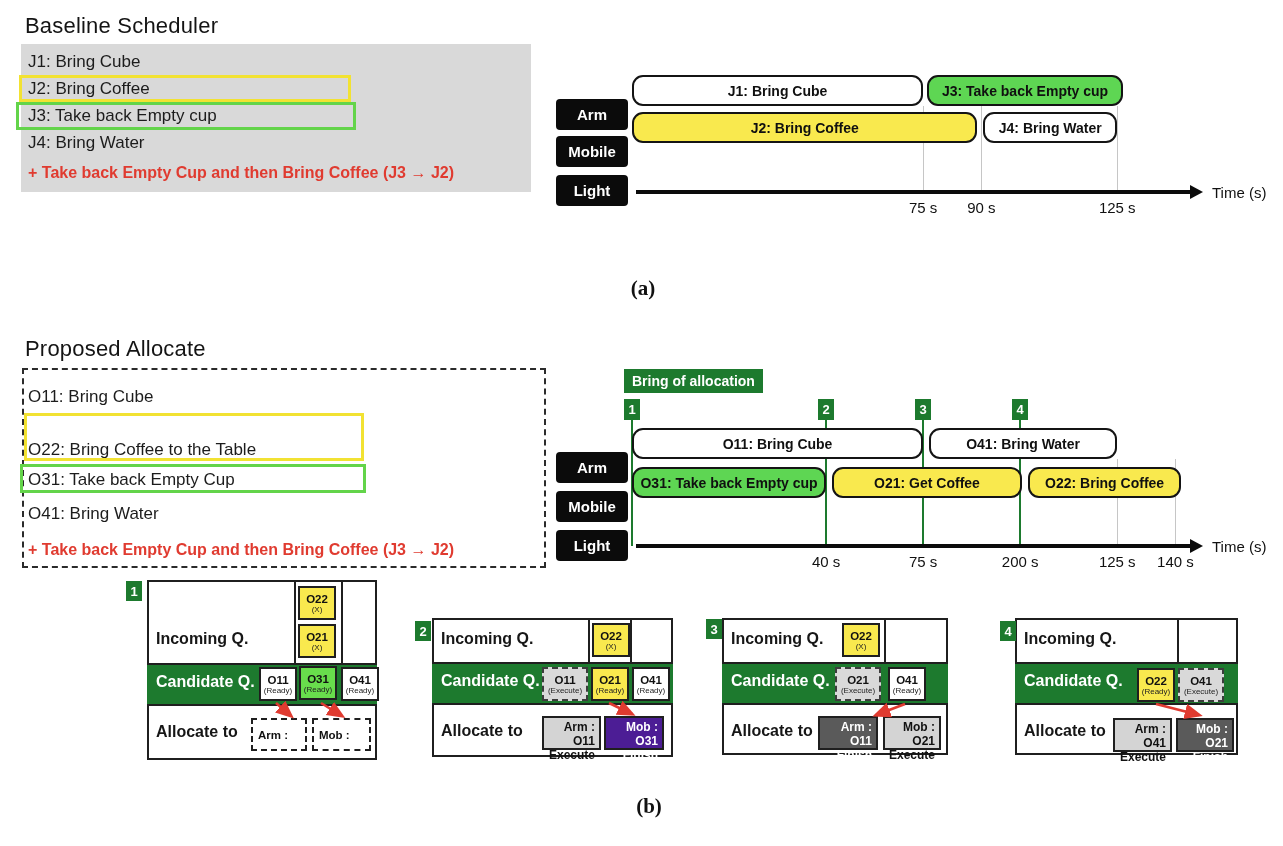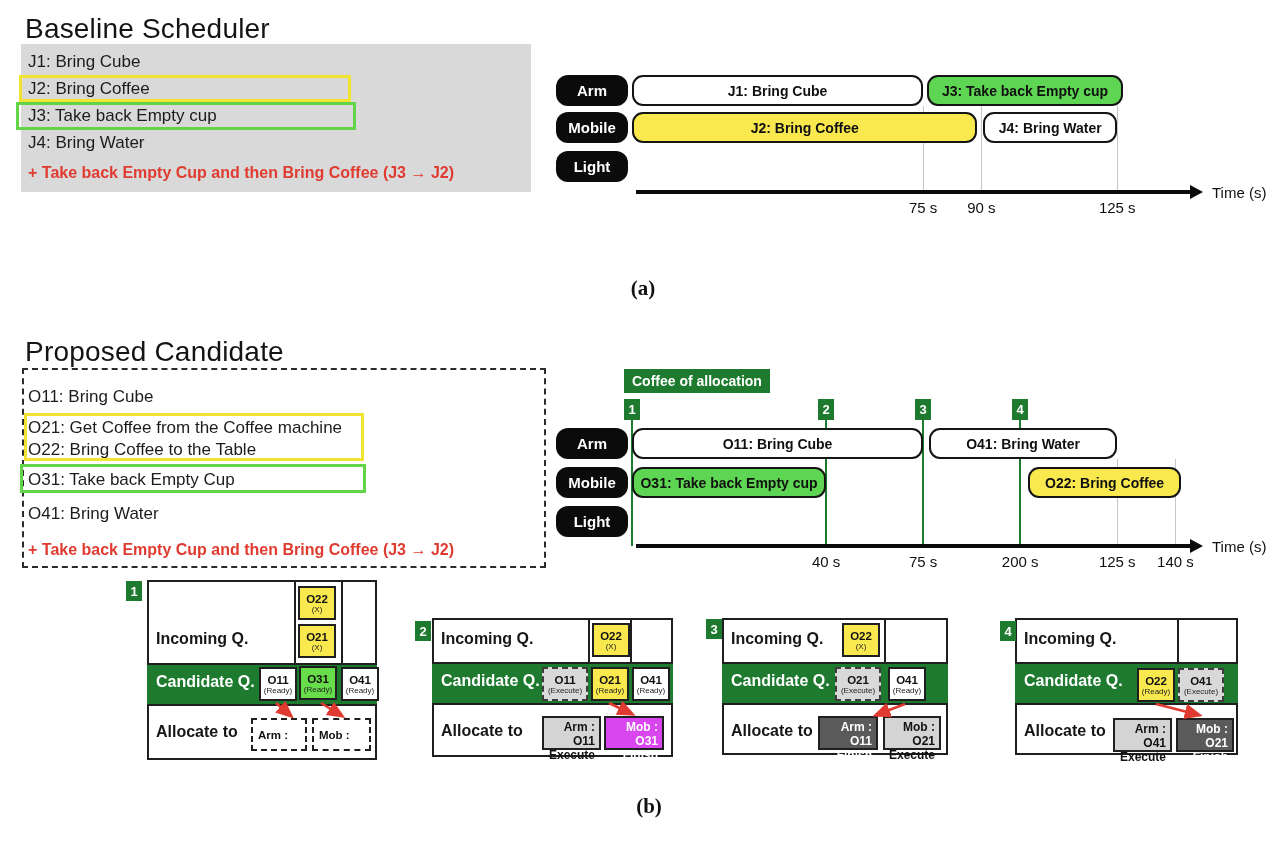--- a/index.html
+++ b/index.html
@@ -1,29 +1,29 @@
 <!DOCTYPE html>
 <html><head>
 <meta charset="utf-8">
 <style>
   html,body{margin:0;padding:0;background:#fff;}
   #fig{
     position:relative;width:1283px;height:846px;background:#ffffff;overflow:hidden;
     font-family:"Liberation Sans","DejaVu Sans",sans-serif;color:#161616;
   }
   .abs{position:absolute;box-sizing:border-box;}
-  .panel-title{font-size:28px;font-weight:500;letter-spacing:.2px;color:#141414;}
+  .panel-title{font-size:22px;font-weight:500;letter-spacing:.2px;color:#141414;}
   .joblist-box-gray{background:#d9d9d9;}
   .joblist-box-dashed{border:2px dashed #2b2b2b;background:#fff;}
   .job{font-size:17px;color:#1c1c1c;white-space:nowrap;}
   .job-outline{border-style:solid;border-width:3px;background:transparent;}
   .note{font-size:16px;font-weight:700;white-space:nowrap;}
   .caption{font-family:"Liberation Serif","DejaVu Serif",serif;font-size:21px;font-weight:700;color:#111;text-align:center;width:56px;}
-  .pill{background:#0b0b0b;color:#fff;border-radius:12px;display:flex;align-items:center;justify-content:center;
-        font-size:15px;font-weight:600;z-index:4;}
+  .pill{background:#0b0b0b;color:#fff;border-radius:4px;display:flex;align-items:center;justify-content:center;
+        font-size:15px;font-weight:600;z-index:4;margin-top:24px;}
   .bar{border:2.5px solid #141414;border-radius:11px;display:flex;align-items:center;justify-content:center;
        font-size:14px;font-weight:600;white-space:nowrap;z-index:3;color:#101010;}
   .gridline{width:1px;background:#c6c6c6;z-index:1;}
   .markerline{width:2px;z-index:1;}
   .axis{height:4px;background:#0b0b0b;z-index:2;}
   .axis-head{width:0;height:0;border-left:13px solid #0b0b0b;border-top:7px solid transparent;border-bottom:7px solid transparent;z-index:2;}
   .axis-label{font-size:15px;color:#111;white-space:nowrap;}
   .tick-label{font-size:15px;color:#111;white-space:nowrap;transform:translateX(-50%);}
   .alloc-point{color:#fff;font-size:14px;font-weight:700;line-height:24px;padding:0 8px;white-space:nowrap;z-index:4;}
   .marker-badge{color:#fff;font-size:13px;font-weight:700;display:flex;align-items:center;justify-content:center;z-index:4;}
@@ -43,21 +43,21 @@
   .alloc-empty{background:#fff;border:2px dashed #1f1f1f;color:#111;display:flex;align-items:center;padding-left:5px;font-size:11.5px;}
   .alloc-light{border:2px solid #1f1f1f;color:#111;text-align:right;padding:2px 4px 0 0;line-height:14px;}
   .alloc-dark{border:2px solid #1f1f1f;color:#fff;text-align:right;padding:2px 4px 0 0;line-height:14px;}
   svg.overlay{position:absolute;left:0;top:0;z-index:8;pointer-events:none;}
 </style>
 </head>
 <body>
 
 <div id="fig">
   <div class="abs panel-title" style="left:25px;top:13px;">Baseline Scheduler</div>
-  <div class="abs panel-title" style="left:25px;top:336px;">Proposed Candidate</div>
+  <div class="abs panel-title" style="left:25px;top:336px;">Proposed Allocate</div>
   <div class="abs caption" style="left:615px;top:276px;">(a)</div>
   <div class="abs caption" style="left:621px;top:794px;">(b)</div>
   <svg class="overlay" width="1283" height="846">
     <defs>
       <marker id="redhead" markerWidth="8" markerHeight="8" refX="5.5" refY="3" orient="auto">
         <path d="M0,0 L7,3 L0,6 z" fill="#e03b30"></path>
       </marker>
     </defs>
   <line x1="276" y1="703" x2="291" y2="716" stroke="#e03b30" stroke-width="2.6" marker-end="url(#redhead)"></line>
       <line x1="321" y1="703" x2="342" y2="716" stroke="#e03b30" stroke-width="2.6" marker-end="url(#redhead)"></line>
@@ -70,21 +70,20 @@
     <div class="abs job-outline" style="left: 16px; top: 102px; width: 340px; height: 28px; border-color: rgb(99, 212, 74); z-index: 1;"></div>
     <div class="abs job" style="left: 28px; top: 52px; z-index: 2;">J1: Bring Cube</div>
     <div class="abs job" style="left: 28px; top: 79px; z-index: 2;">J2: Bring Coffee</div>
     <div class="abs job" style="left: 28px; top: 106px; z-index: 2;">J3: Take back Empty cup</div>
     <div class="abs job" style="left: 28px; top: 133px; z-index: 2;">J4: Bring Water</div>
     <div class="abs note" style="left: 28px; top: 164px; z-index: 2; color: rgb(224, 59, 48);">+ Take back Empty Cup and then Bring Coffee (J3 → J2)</div>
     <div class="abs joblist-box-dashed" style="left: 22px; top: 368px; width: 524px; height: 200px; z-index: 0;"></div>
     <div class="abs job-outline" style="left: 24px; top: 413px; width: 340px; height: 48px; border-color: rgb(242, 226, 50); z-index: 1;"></div>
     <div class="abs job-outline" style="left: 20px; top: 464px; width: 346px; height: 29px; border-color: rgb(99, 212, 74); z-index: 1;"></div>
     <div class="abs job" style="left: 28px; top: 387px; z-index: 2;">O11: Bring Cube</div>
-    <div class="abs job" style="left: 28px; top: 418px; z-index: 2;">O21: Get Coffee from the Coffee machine</div>
     <div class="abs job" style="left: 28px; top: 440px; z-index: 2;">O22: Bring Coffee to the Table</div>
     <div class="abs job" style="left: 28px; top: 470px; z-index: 2;">O31: Take back Empty Cup</div>
     <div class="abs job" style="left: 28px; top: 504px; z-index: 2;">O41: Bring Water</div>
     <div class="abs note" style="left: 28px; top: 541px; z-index: 2; color: rgb(224, 59, 48);">+ Take back Empty Cup and then Bring Coffee (J3 → J2)</div>
     <div class="abs pill" style="left: 556px; top: 75px; width: 72px; height: 31px;">Arm</div>
     <div class="abs pill" style="left: 556px; top: 112px; width: 72px; height: 31px;">Mobile</div>
     <div class="abs pill" style="left: 556px; top: 151px; width: 72px; height: 31px;">Light</div>
     <div class="abs gridline" style="left: 923.15px; top: 106px; height: 86px;"></div>
     <div class="abs tick-label" style="left: 923.15px; top: 199px;">75 s</div>
     <div class="abs gridline" style="left: 981.38px; top: 106px; height: 86px;"></div>
@@ -112,25 +111,26 @@
     <div class="abs marker-badge" style="left: 624px; top: 399px; width: 16px; height: 21px; background: rgb(29, 122, 46);">1</div>
     <div class="abs markerline" style="left: 825.1px; top: 420px; height: 126px; background: rgb(29, 122, 46);"></div>
     <div class="abs marker-badge" style="left: 818.1px; top: 399px; width: 16px; height: 21px; background: rgb(29, 122, 46);">2</div>
     <div class="abs markerline" style="left: 922.15px; top: 420px; height: 126px; background: rgb(29, 122, 46);"></div>
     <div class="abs marker-badge" style="left: 915.15px; top: 399px; width: 16px; height: 21px; background: rgb(29, 122, 46);">3</div>
     <div class="abs markerline" style="left: 1019.2px; top: 420px; height: 126px; background: rgb(29, 122, 46);"></div>
     <div class="abs marker-badge" style="left: 1012.2px; top: 399px; width: 16px; height: 21px; background: rgb(29, 122, 46);">4</div>
     <div class="abs bar" style="left: 632px; top: 428px; width: 291.15px; height: 31px; background: rgb(255, 255, 255);">O11: Bring Cube</div>
     <div class="abs bar" style="left: 928.973px; top: 428px; width: 188.277px; height: 31px; background: rgb(255, 255, 255);">O41: Bring Water</div>
     <div class="abs bar" style="left: 632px; top: 467px; width: 194.1px; height: 31px; background: rgb(94, 214, 83);">O31: Take back Empty cup</div>
+    <div class="abs bar" style="left: 831.923px; top: 467px; width: 190.218px; height: 31px; background: rgb(249, 233, 78);">O21: Get Coffee</div>
     <div class="abs bar" style="left: 1027.96px; top: 467px; width: 153.339px; height: 31px; background: rgb(249, 233, 78);">O22: Bring Coffee</div>
     <div class="abs axis" style="left: 636px; top: 544px; width: 554px;"></div>
     <div class="abs axis-head" style="left: 1190px; top: 539px;"></div>
     <div class="abs axis-label" style="left: 1212px; top: 538px;">Time (s)</div>
-    <div class="abs alloc-point" style="left: 624px; top: 369px; height: 24px; background: rgb(29, 122, 46);">Coffee of allocation</div>
+    <div class="abs alloc-point" style="left: 624px; top: 369px; height: 24px; background: rgb(29, 122, 46);">Bring of allocation</div>
     <div class="abs marker-badge" style="left: 126px; top: 581px; width: 16px; height: 20px; background: rgb(29, 122, 46);">1</div>
     <div class="abs qbox" style="left: 147px; top: 580px; width: 230px; height: 180px;"></div>
     <div class="abs qrow-cand" style="left: 147px; top: 663px; width: 230px; height: 43px; background: rgb(29, 122, 46);"></div>
     <div class="abs qlabel" style="left: 156px; top: 630px; z-index: 5;">Incoming Q.</div>
     <div class="abs qlabel qlabel-white" style="left: 156px; top: 673px; z-index: 5;">Candidate Q.</div>
     <div class="abs qlabel" style="left: 156px; top: 723px; z-index: 5;">Allocate to</div>
     <div class="abs chan" style="left: 294px; top: 580px; height: 83px;"></div>
     <div class="abs chan" style="left: 341px; top: 580px; height: 83px;"></div>
     <div class="abs chip chip-yellow" style="left: 298px; top: 586px; width: 38px; height: 34px; background: rgb(249, 233, 78);">
       <div class="cid">O22</div>
@@ -179,21 +179,21 @@
       <div class="cst">(Ready)</div>
     </div>
     <div class="abs chip chip-white" style="left: 632px; top: 667px; width: 38px; height: 34px; background: rgb(255, 255, 255);">
       <div class="cid">O41</div>
       <div class="cst">(Ready)</div>
     </div>
     <div class="abs allocbox alloc-light" style="left: 542px; top: 716px; width: 59px; height: 34px; background: rgb(212, 212, 212);">
       <div>Arm : O11</div>
       <div>Execute</div>
     </div>
-    <div class="abs allocbox alloc-dark" style="left: 604px; top: 716px; width: 60px; height: 34px; background: #d946ef;">
+    <div class="abs allocbox alloc-dark" style="left: 604px; top: 716px; width: 60px; height: 34px; background: #4c1d95;">
       <div>Mob : O31</div>
       <div>Finish</div>
     </div>
     <div class="abs marker-badge" style="left: 706px; top: 619px; width: 16px; height: 20px; background: rgb(29, 122, 46);">3</div>
     <div class="abs qbox" style="left: 722px; top: 618px; width: 226px; height: 137px;"></div>
     <div class="abs qrow-cand" style="left: 722px; top: 662px; width: 226px; height: 43px; background: rgb(29, 122, 46);"></div>
     <div class="abs qlabel" style="left: 731px; top: 630px; z-index: 5;">Incoming Q.</div>
     <div class="abs qlabel qlabel-white" style="left: 731px; top: 672px; z-index: 5;">Candidate Q.</div>
     <div class="abs qlabel" style="left: 731px; top: 722px; z-index: 5;">Allocate to</div>
     <div class="abs chan" style="left: 884px; top: 618px; height: 44px;"></div>

